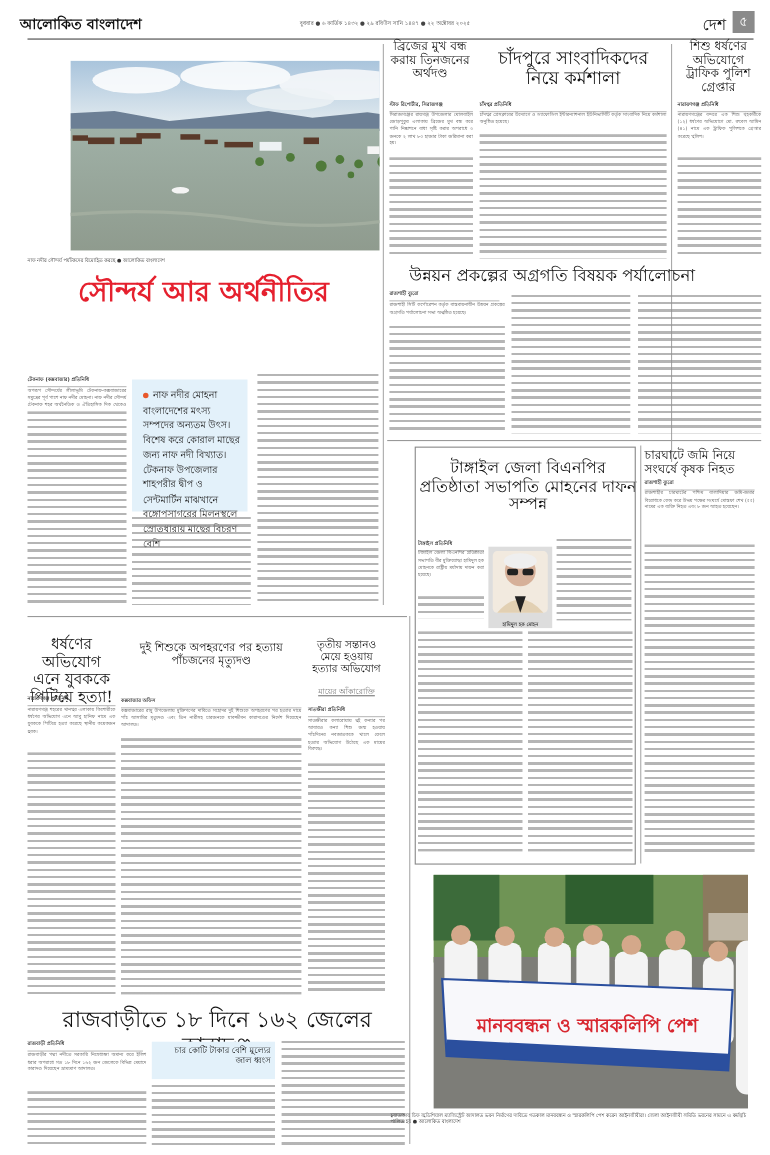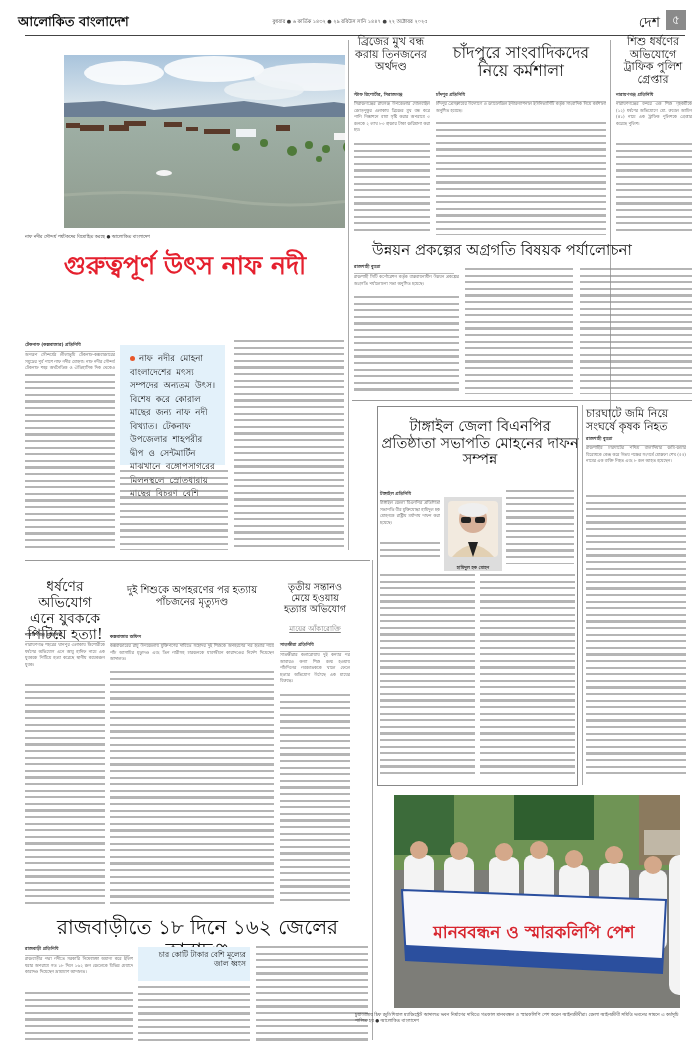--- a/index.html
+++ b/index.html
@@ -14,21 +14,21 @@
   .photo { overflow: hidden; padding-left: 39px; }
   .caption { font-size: 4.5px; color: #333; }
   .hl { font-family: "DejaVu Serif", serif; text-align: center; color: #111; line-height: 1.15; }
   .byline { font-size: 4.5px; font-weight: bold; color: #333; border-bottom: 1px solid #bbb; padding-bottom: 2px; }
   .body-text { font-size: 4.2px; line-height: 6.6px; color: #555; text-align: justify; }
   .lines { background: repeating-linear-gradient(to bottom, #8d8d8d 0px, #8d8d8d 2.2px, transparent 2.2px, transparent 6.6px); opacity: .65; }
   .vrule { width: 1px; background: #aaa; }
   .hrule { height: 1px; background: #999; }
   .red-hl { color: #e5202e; font-weight: bold; font-family: "DejaVu Serif", serif; text-align: center; line-height: 1.12; }
   .pullquote { background: #e3f1fa; }
-  .pq-text { font-size: 8.6px; line-height: 13.5px; color: #222; font-family: Liberation Mono, monospace; }
+  .pq-text { font-size: 8.6px; line-height: 13.5px; color: #222; font-family: Liberation Sans, sans-serif; }
   .dot { display: inline-block; width: 5px; height: 5px; border-radius: 50%; background: #e8572a; margin-right: 4px; vertical-align: middle; }
   .boxed { border: 1px solid #777; }
 </style>
 </head>
 <body>
 
 <div class="abs masthead-logo">আলোকিত বাংলাদেশ</div>
 <div class="abs dateline">বুধবার ● ৬ কার্তিক ১৪৩২ ● ২৯ রবিউস সানি ১৪৪৭ ● ২২ অক্টোবর ২০২৫</div>
 <div class="abs section-name">দেশ</div>
 <div class="abs page-num">৫</div>
@@ -76,21 +76,21 @@
       <circle cx="305" cy="96" r="7"></circle>
         <circle cx="255" cy="104" r="3"></circle>
     </g>
     <ellipse cx="100" cy="118" rx="8" ry="3" fill="#f4f4f4"></ellipse>
     <path d="M0 140 Q80 133 160 145 T320 140" stroke="#a2ad9f" stroke-width="3" fill="none"></path>
   </svg>
 </div>
 <div class="abs caption" style="left:25px; top:234px;">নাফ নদীর সৌন্দর্য পর্যটকদের বিমোহিত করছে ● আলোকিত বাংলাদেশ</div>
 
 <div class="abs red-hl" style="left:25px; top:252px; width:320px; font-size:25px;">
-  <div>গুরুত্বপূর্ণ উৎস নাফ নদী</div>
+  <div>সৌন্দর্য আর অর্থনীতির</div>
 </div>
 
 <div class="abs byline" style="left:25px; top:342px; width:90px;">টেকনাফ (কক্সবাজার) প্রতিনিধি</div>
 <div class="abs body-text" style="left:25px; top:352px; width:90px; height:20px; overflow:hidden;">অপরূপ সৌন্দর্যের লীলাভূমি টেকনাফ-কক্সবাজারের সমুদ্রের পূর্ব পাশে নাফ নদীর মোহনা। নাফ নদীর সৌন্দর্য টেকনাফ শহর অর্থনৈতিক ও ঐতিহাসিক দিক থেকেও গুরুত্বপূর্ণ।</div>
 <div class="abs lines" style="left:25px; top:374px; width:90px; height:176px;"></div>
 
 <div class="abs pullquote" style="left:120px; top:345px; width:105px; height:120px; padding:8px 6px 6px 10px;">
   <div class="pq-text"><span class="dot"></span><span>নাফ নদীর মোহনা বাংলাদেশের মৎস্য সম্পদের অন্যতম উৎস। বিশেষ করে কোরাল মাছের জন্য নাফ নদী বিখ্যাত। টেকনাফ উপজেলার শাহপরীর দ্বীপ ও সেন্টমার্টিন মাঝখানে বঙ্গোপসাগরের মিলনস্থলে স্রোতধারায় মাছের বিচরণ বেশি</span></div>
 </div>
 <div class="abs lines" style="left:120px; top:470px; width:108px; height:80px;"></div>

